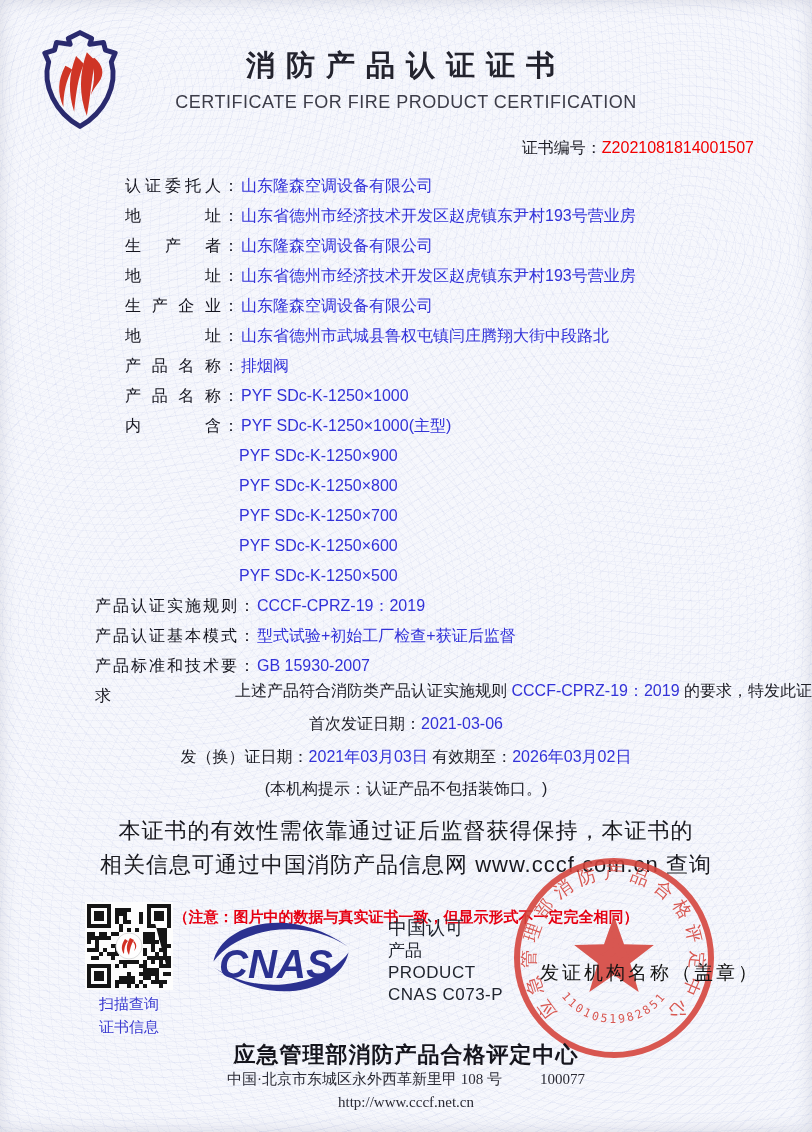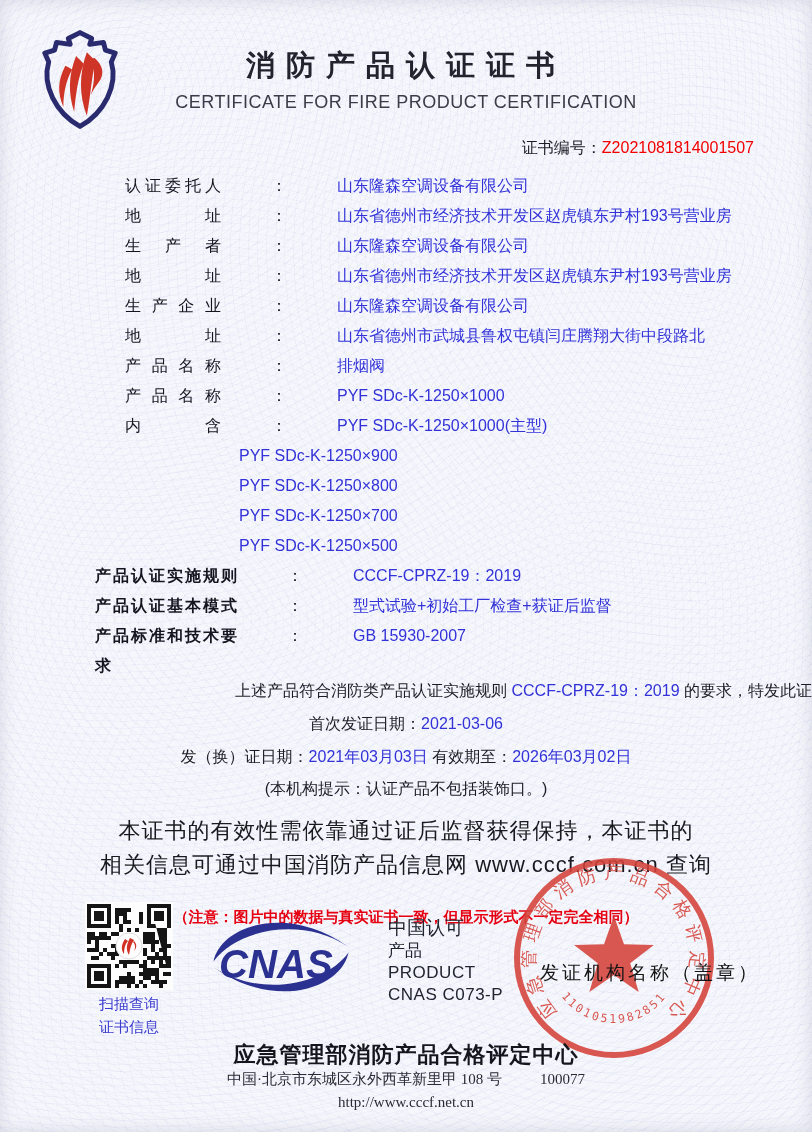--- a/index.html
+++ b/index.html
@@ -19,25 +19,25 @@
   .center{left:0;width:812px;text-align:center;}
 
   
   .title{top:46px;font-size:29px;font-weight:600;letter-spacing:11px;color:#23232e;}
   .subtitle{top:92px;font-size:18px;color:#3c3c48;letter-spacing:.5px;}
   .certno{top:138px;right:58px;font-size:16px;}
   .certno .num{color:#f20000;}
 
   
   .main{left:95px;top:171px;width:650px;font-size:16px;line-height:30px;}
-  .row{display:flex;height:30px;align-items:baseline;gap:48px;}
+  .row{display:flex;height:30px;align-items:baseline;}
   .row.field{margin-left:30px;}
   .lbl{display:inline-block;text-align:justify;text-align-last:justify;color:#15151f;}
   .row.field .lbl{width:96px;}
-  .row.rule .lbl{width:142px;font-weight:bold;}
+  .row.rule .lbl{width:142px;}
   .colon{margin:0 2px 0 2px;color:#15151f;}
   .val{color:#3232d8;}
   .model-row{height:30px;line-height:30px;margin-left:144px;color:#3232d8;}
 
   .statement{top:681px;font-size:16px;text-align:right;}
   .line-first{top:714px;font-size:16px;}
   .line-reissue{top:747px;font-size:16px;}
   .line-hint{top:779px;font-size:16px;}
   .blue{color:#3232d8;}
 
@@ -124,20 +124,21 @@
   </div>
   <div class="row field">
     <span class="lbl">内含</span>
       <span class="colon">：</span>
       <span class="val">PYF SDc-K-1250×1000(主型)</span>
   </div>
 
   <div class="model-row">PYF SDc-K-1250×900</div>
   <div class="model-row">PYF SDc-K-1250×800</div>
   <div class="model-row">PYF SDc-K-1250×700</div>
+  <div class="model-row">PYF SDc-K-1250×600</div>
   <div class="model-row">PYF SDc-K-1250×500</div>
 
   <div class="row rule">
     <span class="lbl">产品认证实施规则</span>
       <span class="colon">：</span>
       <span class="val">CCCF-CPRZ-19：2019</span>
   </div>
   <div class="row rule">
     <span class="lbl">产品认证基本模式</span>
       <span class="colon">：</span>

